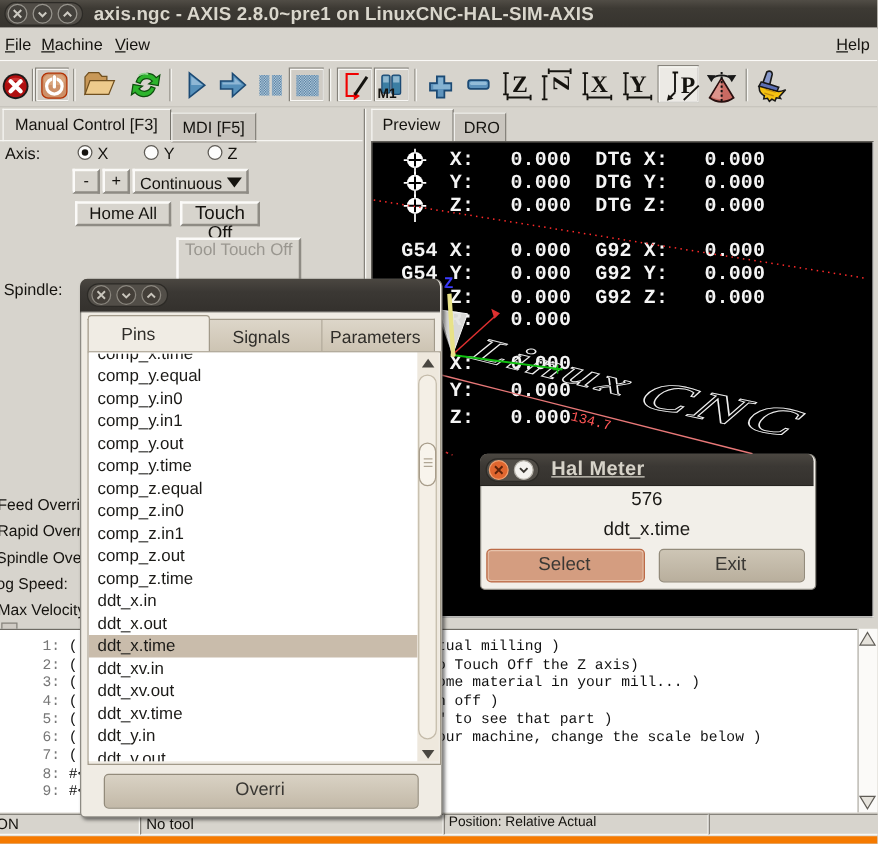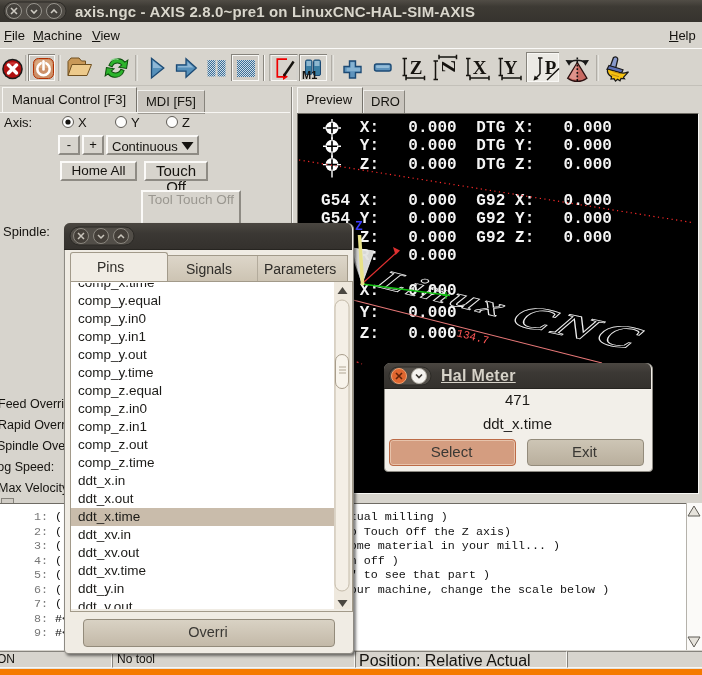--- a/index.html
+++ b/index.html
@@ -285,21 +285,21 @@
  <path d="M8 144l6-10H2z" fill="#e6e3dc" stroke="#5f5c56"></path>
 </svg>
 
 <div class="abs" style="left:0;top:650px;width:702px;height:18px;background:#d7d4cd;"></div>
 <div class="sunk" style="left:-4px;top:651px;width:114px;height:15px;"></div>
 <div class="sunk" style="left:112px;top:651px;width:241px;height:15px;"></div>
 <div class="sunk" style="left:355px;top:651px;width:210px;height:15px;"></div>
 <div class="sunk" style="left:567px;top:651px;width:139px;height:15px;"></div>
 <div class="abs ui" style="left:-3px;top:652px;font-size:12px;">ON</div>
 <div class="abs ui" style="left:117px;top:652px;font-size:12px;">No tool</div>
-<div class="abs ui" style="left:359px;top:652px;font-size:16px;">Position: Relative Actual</div>
+<div class="abs ui" style="left:359px;top:652px;font-size:11px;">Position: Relative Actual</div>
 
 <div class="abs" style="left:0;top:668px;width:702px;height:1px;background:#e4e1da;"></div>
 <div class="abs" style="left:0;top:669px;width:702px;height:6px;background:#f57a00;"></div>
 
 <div class="abs" style="left:64px;top:223px;width:288px;height:429px;border-radius:6px 6px 4px 4px;background:#f0ece4;box-shadow:2px 2px 3px rgba(0,0,0,0.5);border:1px solid #8d8a83;"></div>
 <div class="abs" style="left:64px;top:223px;width:288px;height:26px;border-radius:6px 6px 0 0;background:linear-gradient(#4b4741,#3b3834 40%,#34312d);border-bottom:1px solid #262420;"></div>
 <div class="abs" style="left:147px;top:227px;font-size:15px;font-weight:bold;color:#d3cfc5;letter-spacing:0.3px;margin-top:29px;">Select Item to Probe</div>
 <svg class="abs" style="left:68px;top:226px" width="70" height="20">
  <rect x="2" y="1" width="64" height="18" rx="9" fill="#524e48" stroke="#2c2a26"></rect>
  <g stroke="#8b877f" stroke-width="1">
@@ -364,18 +364,18 @@
 <div class="abs" style="left:384px;top:363px;width:267px;height:107px;border-radius:6px 6px 4px 4px;background:#f2efe9;box-shadow:1px 2px 3px rgba(0,0,0,0.5);border:1px solid #8d8a83;"></div>
 <div class="abs" style="left:384px;top:363px;width:267px;height:25px;border-radius:6px 6px 0 0;background:linear-gradient(#4b4741,#3b3834 40%,#34312d);border-bottom:1px solid #262420;"></div>
 <div class="abs" style="left:441px;top:367px;font-size:16px;font-weight:bold;color:#d6d2c8;letter-spacing:0.3px;text-decoration:underline;">Hal Meter</div>
 <svg class="abs" style="left:388px;top:366px" width="46" height="20">
  <rect x="1" y="1" width="42" height="18" rx="9" fill="#524e48" stroke="#2c2a26"></rect>
  <circle cx="11" cy="10" r="7.5" fill="#e0662f" stroke="#f0a070"></circle>
  <path d="M8 7l6 6M14 7l-6 6" stroke="#5e2209" stroke-width="1.6"></path>
  <circle cx="31" cy="10" r="7.5" fill="#f4f2ee" stroke="#b5b1a8"></circle>
  <path d="M28 8.5l3 3 3-3" stroke="#3a3631" stroke-width="1.6" fill="none"></path>
 </svg>
-<div class="abs ui" style="left:384px;top:391px;width:267px;text-align:center;font-size:15px;color:#1c1a17;">471</div>
+<div class="abs ui" style="left:384px;top:391px;width:267px;text-align:center;font-size:15px;color:#1c1a17;">576</div>
 <div class="abs ui" style="left:384px;top:415px;width:267px;text-align:center;font-size:15px;color:#1c1a17;">ddt_x.time</div>
 <div class="abs" style="left:389px;top:439px;width:125px;height:25px;background:#d49d80;border:1px solid #bc6b47;border-radius:4px;box-shadow:inset 0 0 0 1px #e7c3ab;"></div>
 <div class="abs ui" style="left:389px;top:443px;width:125px;text-align:center;font-size:15px;color:#3a3834;">Select</div>
 <div class="abs" style="left:527px;top:439px;width:115px;height:25px;background:linear-gradient(#cdc5b5,#b9af9d);border:1px solid #938b7b;border-radius:4px;"></div>
 <div class="abs ui" style="left:527px;top:443px;width:115px;text-align:center;font-size:15px;color:#3a3834;">Exit</div>
 
 </body></html>

